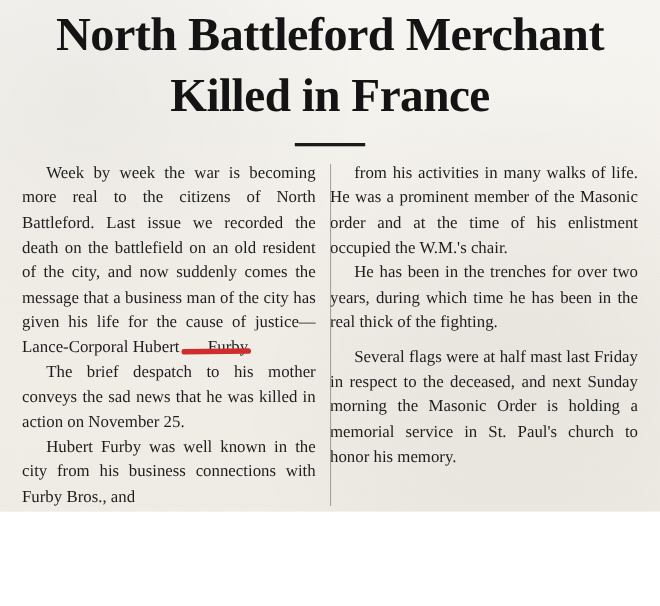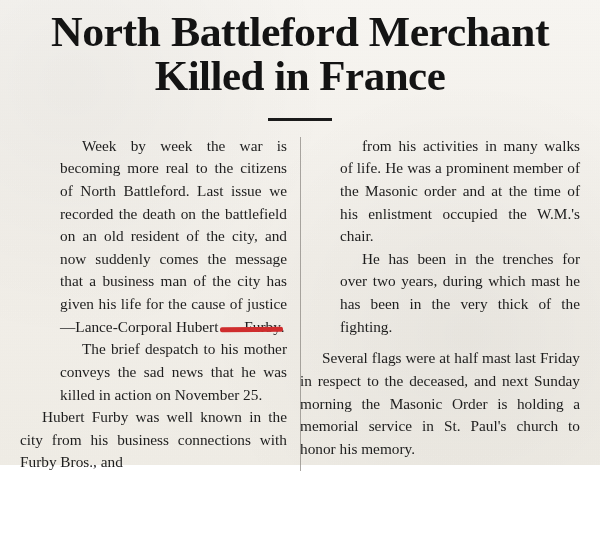--- a/index.html
+++ b/index.html
@@ -45,21 +45,21 @@
   .headline .line1 {
     font-size: 43px;
     display: block;
     white-space: nowrap;
     transform: scaleX(1.02);
   }
   .headline .line2 {
     font-size: 43px;
     display: block;
     white-space: nowrap;
-    margin-top: 0;
+    margin-top: 12px;
   }
   .rule-wrap {
     display: flex;
     justify-content: center;
     margin-top: 20px;
     margin-bottom: 14px;
   }
   .short-rule {
     width: 64px;
     height: 3px;
@@ -93,21 +93,20 @@
     width: 1px;
     background: #8d8a84;
     opacity: 0.75;
   }
   .para {
     margin: 0 0 1px 0;
     text-indent: 22px;
   }
   .para.tight {
     margin-bottom: 0;
-    margin-left: 40px;
   }
   .para.spaced {
     margin-top: 9px;
   }
   .strike-name {
     position: relative;
     display: inline-block;
   }
   .strike-name::after {
     content: "";
@@ -140,17 +139,17 @@
     <div class="divider"></div>
 
     <div class="col left">
       <p class="para tight"><span>Week by week the war is becoming more real to the citizens of North Battleford. Last issue we recorded the death on the battlefield on an old resident of the city, and now suddenly comes the message that a business man of the city has given his life for the cause of justice—Lance-Corporal Hubert </span><span class="strike-name">Furby</span>.</p>
       <p class="para tight">The brief despatch to his mother conveys the sad news that he was killed in action on November 25.</p>
       <p class="para">Hubert Furby was well known in the city from his business connections with Furby Bros., and</p>
     </div>
 
     <div class="col right">
       <p class="para tight">from his activities in many walks of life. He was a prominent member of the Masonic order and at the time of his enlistment occupied the W.M.'s chair.</p>
-      <p class="para tight">He has been in the trenches for over two years, during which mast he has been in the very thick of the fighting.</p>
+      <p class="para tight">He has been in the trenches for over two years, during which time he has been in the real thick of the fighting.</p>
       <p class="para spaced">Several flags were at half mast last Friday in respect to the deceased, and next Sunday morning the Masonic Order is holding a memorial service in St. Paul's church to honor his memory.</p>
     </div>
   </div>
 </div>
 
 </body></html>

